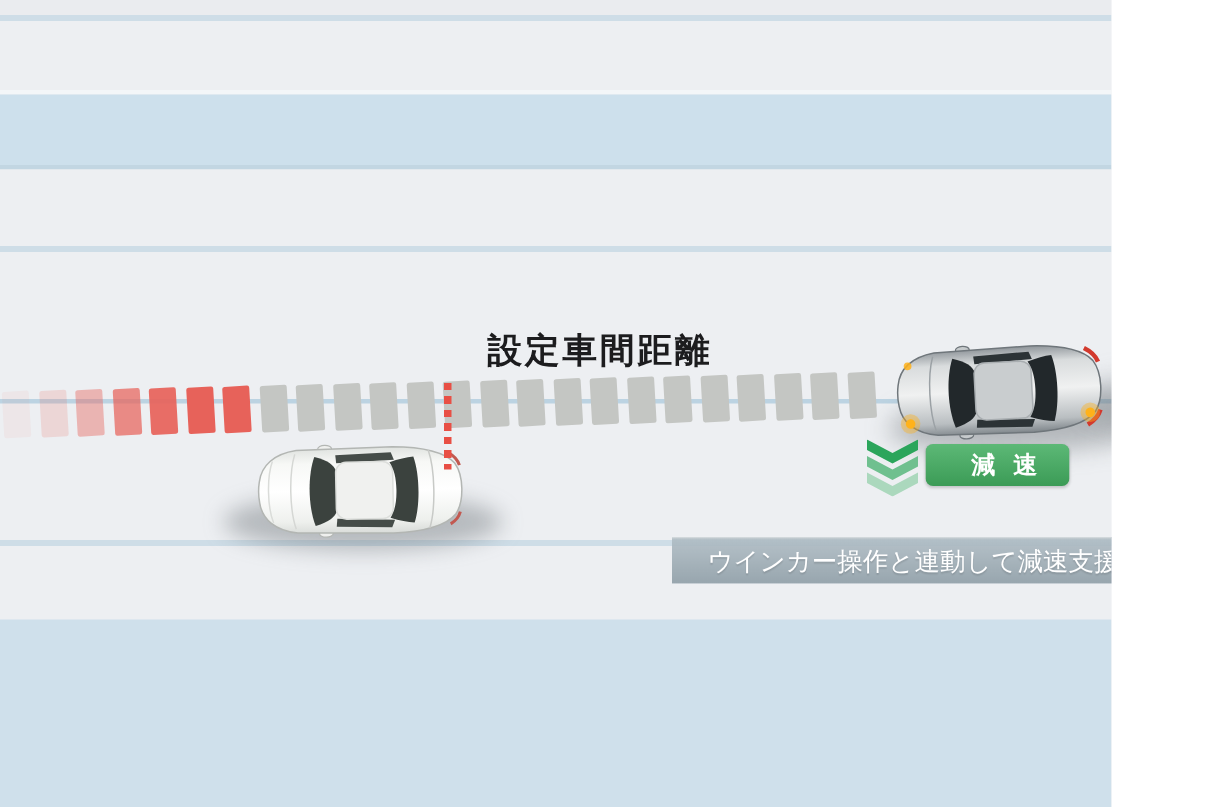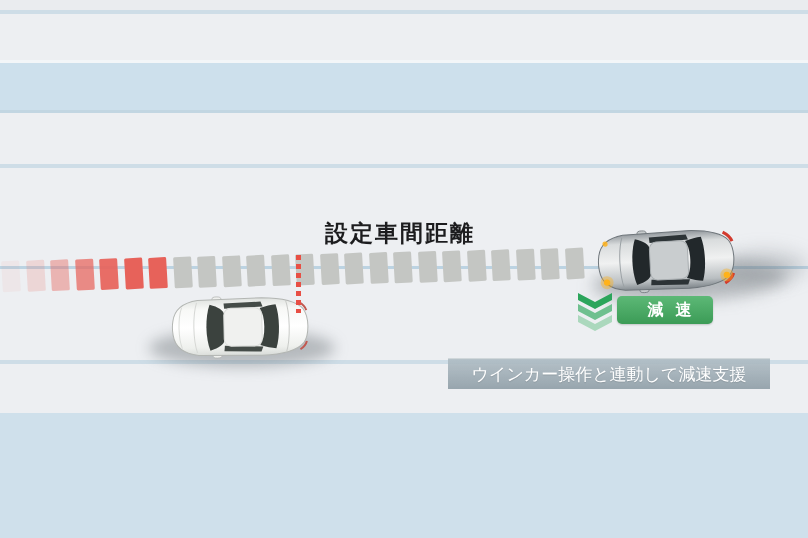--- a/index.html
+++ b/index.html
@@ -1,17 +1,17 @@
 <!DOCTYPE html>
 <html style="--bg_top: #eaecef; --bg_light: #edeff2; --stripe_blue: #cde0ec; --stripe_blue_bottom: #cfe0eb; --lane_line: #cedde7; --lane_line_bright: #f3f6f8; --lane_edge: #c2d6e2; --lane_dash: #bcd3e2; --square_gray: #c4c6c3; --square_red: #e7625a; --distance_line: #e84f45; --green_badge: #42ad60; --green_badge_dark: #379f54; --caption_bg: rgba(154,171,181,0.9); --badge_text: #ffffff; --caption_text: #ffffff; --title_text: #1c1c1e;"><head>
 <meta charset="utf-8">
 <style>
   html,body{margin:0;padding:0;background:#fff;}
   body{width:808px;height:538px;font-family:"Liberation Sans","DejaVu Sans",sans-serif;}
-  #stage{position:relative;width:808px;height:538px;overflow:hidden;background:var(--bg_light,#edeff2);font-family:Liberation Mono, monospace;}
+  #stage{position:relative;width:741px;height:538px;overflow:hidden;background:var(--bg_light,#edeff2);font-family:Liberation Mono, monospace;}
 
   
   .stripe{position:absolute;left:0;right:0;}
   #s-top{top:0;height:10px;background:var(--bg_top);}
   #s-line1{top:10px;height:4px;background:var(--lane_line);}
   #s-g1{top:14px;height:46px;background:var(--bg_light);}
   #s-bright{top:60px;height:3px;background:var(--lane_line_bright);}
   #s-blue1{top:63px;height:47px;background:var(--stripe_blue);}
   #s-edge{top:110px;height:3px;background:var(--lane_edge);}
   #s-g2{top:113px;height:51px;background:var(--bg_light);}

